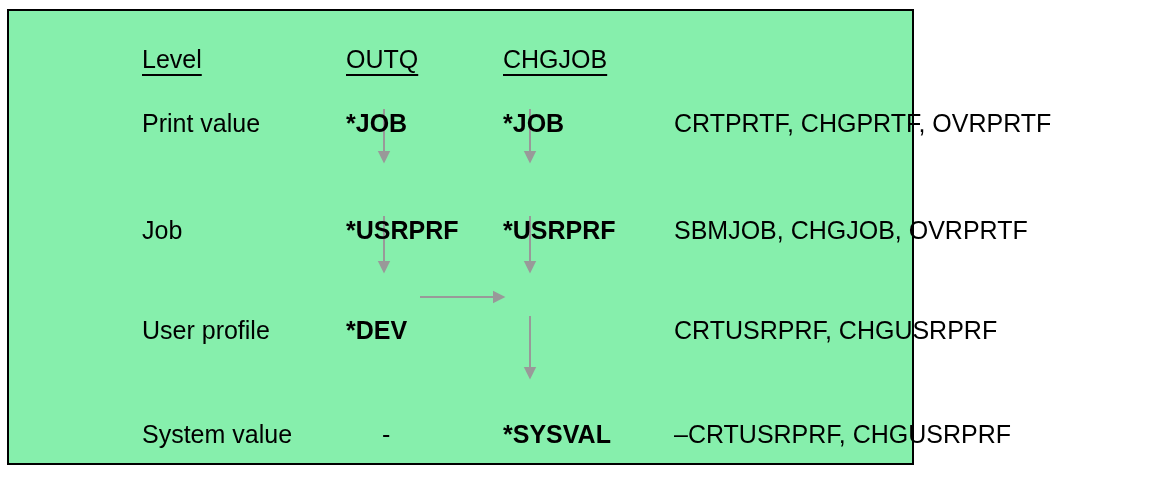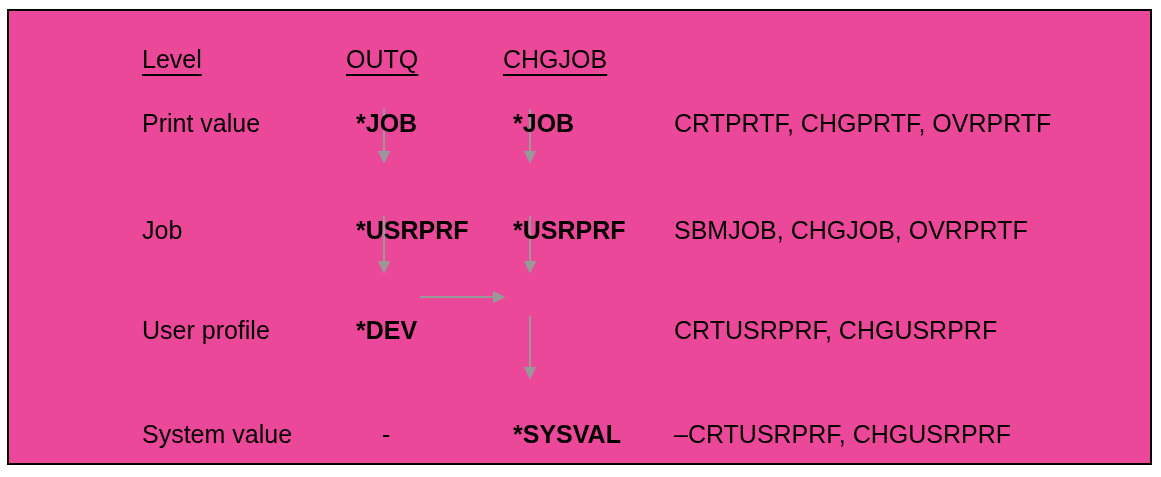--- a/index.html
+++ b/index.html
@@ -11,41 +11,41 @@
     width: 1161px;
     height: 477px;
     font-family: "Liberation Sans", sans-serif;
     color: #000000;
     overflow: hidden;
   }
   #frame {
     position: absolute;
     left: 7px;
     top: 9px;
-    width: 1145px;
+    width: 907px;
     height: 456px;
     border: 2px solid #000000;
     box-sizing: border-box;
-    background: #ec4899;
+    background: #86efac;
   }
   .cell {
     position: absolute;
     white-space: nowrap;
     font-size: 25px;
     line-height: 1;
     letter-spacing: 0px;
   }
   .hdr {
     text-decoration: underline;
     text-underline-offset: 6px;
     text-decoration-thickness: 2px;
     font-weight: normal;
   }
   .lvl { font-weight: normal; }
-  .val { font-weight: bold; margin-left: 10px; }
+  .val { font-weight: bold; }
   .plain { font-weight: normal; }
   .how { font-weight: normal; }
 
   
   .c-level  { left: 133px; }
   .c-outq   { left: 337px; }
   .c-prtdev { left: 494px; }
   .c-how    { left: 665px; }
 
   

